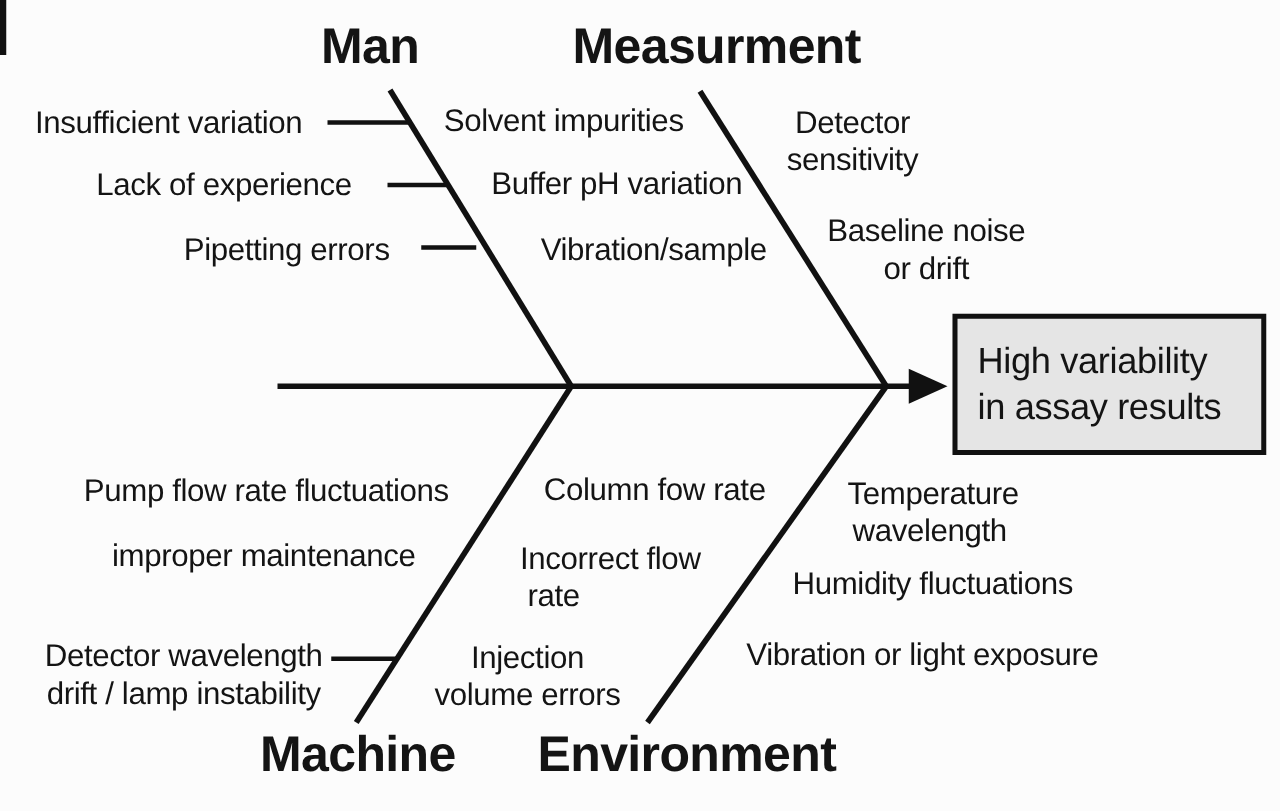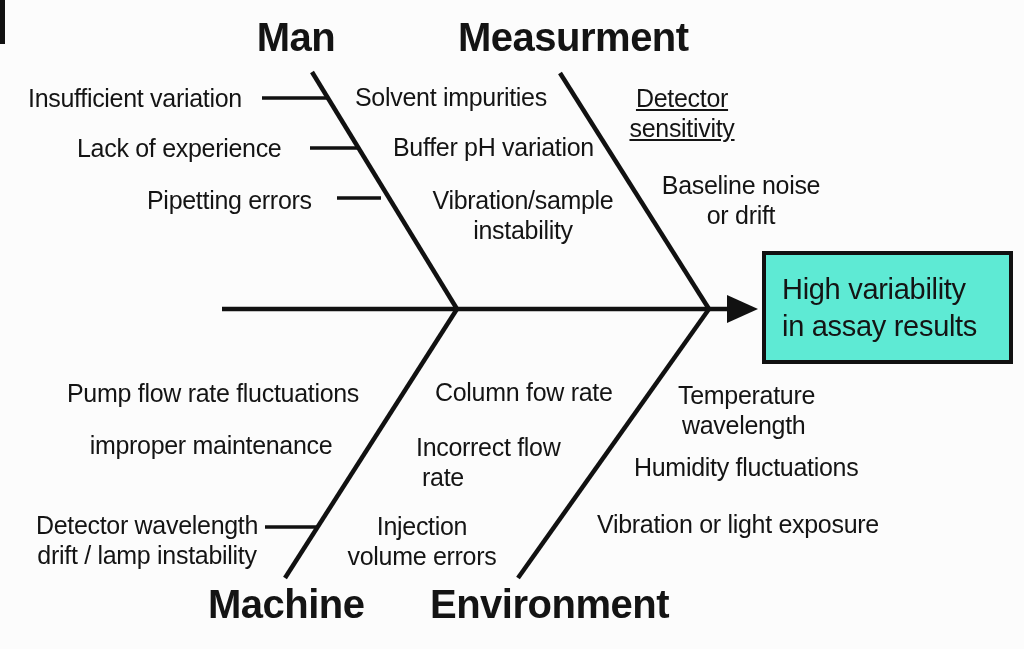--- a/index.html
+++ b/index.html
@@ -41,21 +41,21 @@
   }
   .cause.center { text-align: center; }
   .effect-box {
     position: absolute;
     left: 762px;
     top: 251px;
     width: 251px;
     height: 113px;
     box-sizing: border-box;
     border: 4px solid #111;
-    background: #5eead4;
+    background: #e5e5e5;
     display: flex;
     flex-direction: column;
     justify-content: center;
     padding-left: 16px;
     font-size: 29px;
     line-height: 37px;
     letter-spacing: -0.3px;
   }
 </style>
 </head>
@@ -97,23 +97,22 @@
   </div>
 
   <div class="cause" style="left:355px; top:82px;">
     <div>Solvent impurities</div>
   </div>
   <div class="cause" style="left:393px; top:132px;">
     <div>Buffer pH variation</div>
   </div>
   <div class="cause center" style="left:418px; top:185px; width:210px;">
     <div>Vibration/sample</div>
-    <div>instability</div>
   </div>
-  <div class="cause center" style="left:612px; top:83px; width:140px;text-decoration:underline;">
+  <div class="cause center" style="left:612px; top:83px; width:140px;">
     <div>Detector</div>
     <div>sensitivity</div>
   </div>
   <div class="cause center" style="left:652px; top:170px; width:178px;">
     <div>Baseline noise</div>
     <div>or drift</div>
   </div>
 
   <div class="cause" style="left:67px; top:378px;">
     <div>Pump flow rate fluctuations</div>

